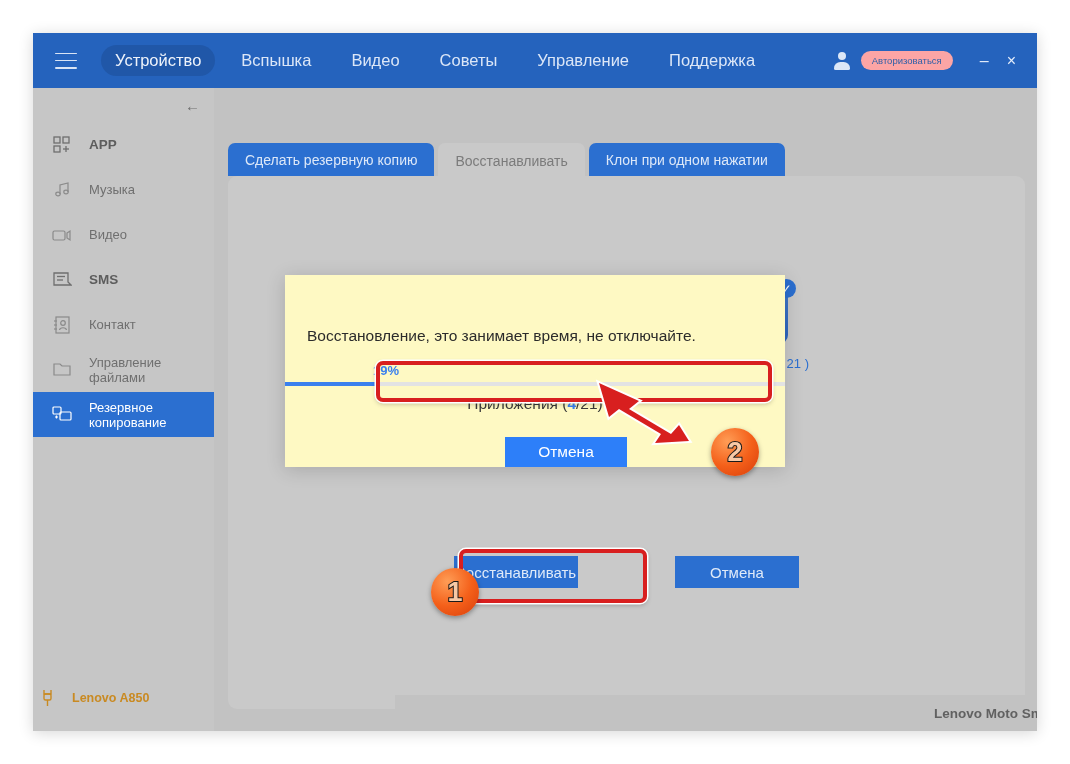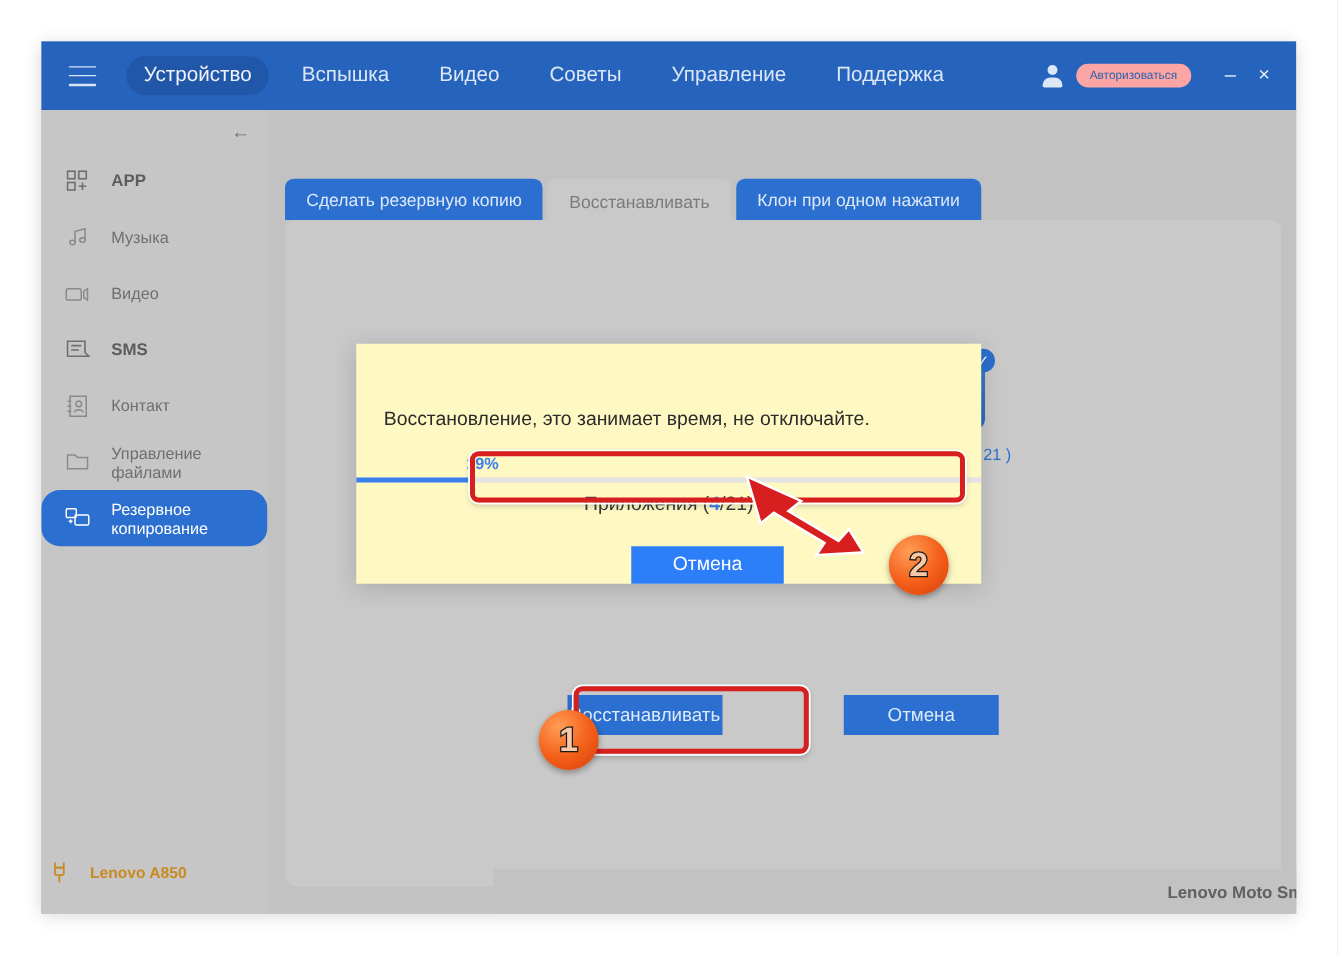--- a/index.html
+++ b/index.html
@@ -114,21 +114,20 @@
     align-items: center;
     padding-left: 18px;
     cursor: pointer;
     color: #6f6f6f;
     font-size: 13px;
   }
   .side-item.bold { font-weight: bold; color: #5d5d5d; font-size: 13.5px; }
   .side-item.active {
     background: #2b6fd0;
     color: #ffffff;
-    border-radius: 15px;
   }
   .side-icon {
     width: 22px; height: 20px;
     margin-right: 16px;
     flex: none;
     display: flex; align-items: center; justify-content: center;
   }
   .side-icon svg { display: block; }
 
   #device-row {

